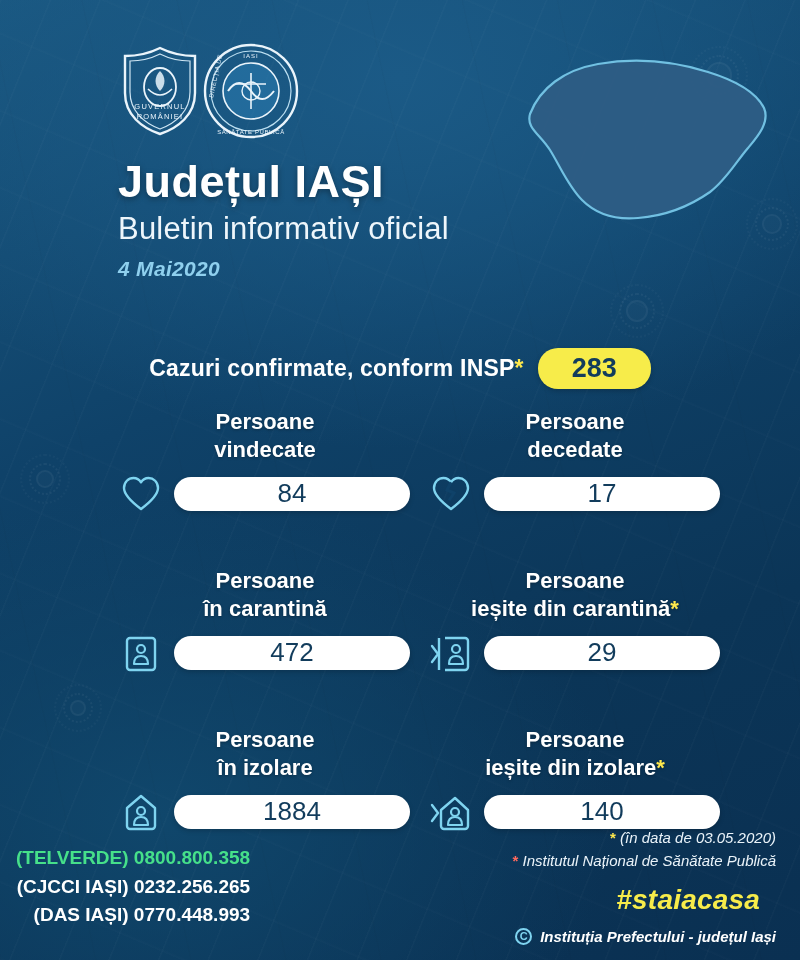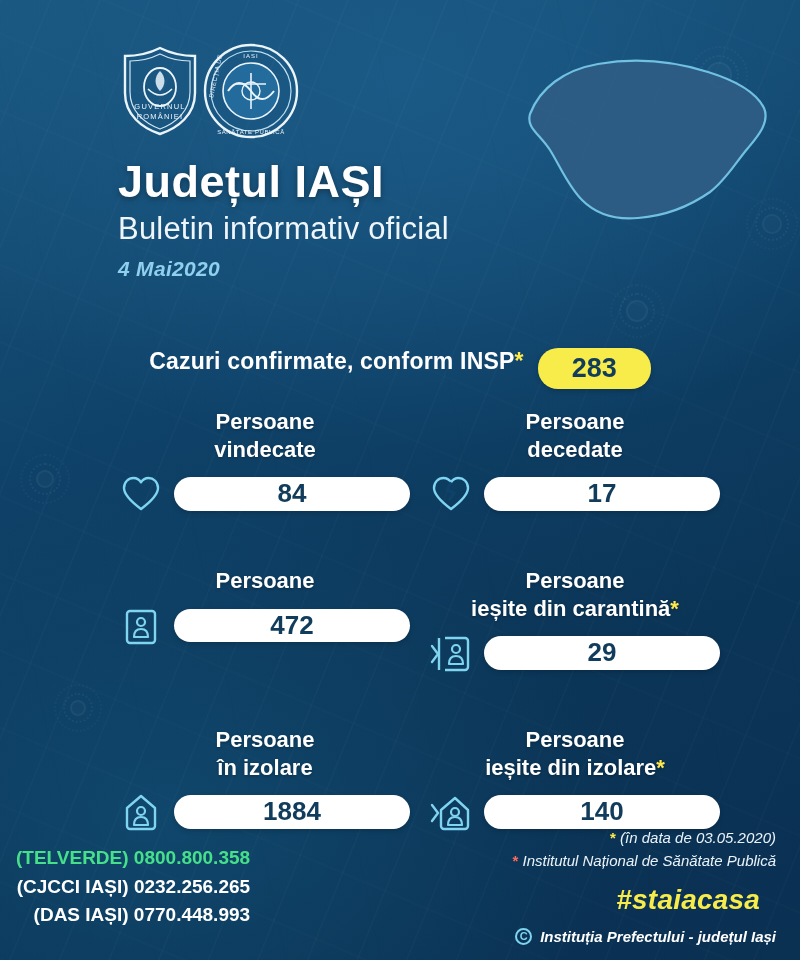--- a/index.html
+++ b/index.html
@@ -62,21 +62,21 @@
   .date {
     font-size: 21px; color: #8fd0ee; font-style: italic;
     font-weight: bold; margin-top: 10px; letter-spacing: 0.3px;
   }
 
   .map { position: absolute; right: 18px; top: 40px; width: 270px; height: 200px; }
 
   
   .confirmed {
     position: absolute; top: 348px; left: 0; right: 0;
-    display: flex; justify-content: center; gap: 0;
+    display: flex; align-items: center; justify-content: center; gap: 0;
   }
   .confirmed-label {
     font-size: 23px; font-weight: bold; color: #ffffff; letter-spacing: 0.2px;
   }
   .confirmed-label .ast { color: #ffe94d; }
   .confirmed-pill {
     margin-left: 14px;
     background: #f7ec4a;
     color: #123c5c;
     font-size: 27px; font-weight: bold;
@@ -102,21 +102,21 @@
     margin-top: 10px;
     display: flex; align-items: center; gap: 12px;
   }
   .stat-icon { width: 42px; height: 42px; flex: 0 0 42px; }
   .stat-pill {
     flex: 1 1 auto;
     background: #ffffff;
     color: #123c5c;
     border-radius: 20px;
     text-align: center;
-    font-size: 26px; font-weight: bold;
+    font-size: 26px; font-weight: normal;
     padding: 1px 10px;
     line-height: 1.2;
     box-shadow: 0 2px 5px rgba(0,0,0,0.18);
   }
 
   
   .notes { position: absolute; right: 24px; top: 826px; text-align: right; }
   .note { font-size: 15px; color: #eaf3f9; line-height: 1.55; font-style: italic; margin-left: 19px; }
   .note .mk-y { color: #ffe94d; font-style: normal; font-weight: bold; }
   .note .mk-r { color: #ff6a5e; font-style: normal; font-weight: bold; }
@@ -225,21 +225,21 @@
           <path d="M21 36 C9 27 4 21 4 15 C4 9 8.5 5 13.5 5 C16.8 5 19.4 6.8 21 9.3 C22.6 6.8 25.2 5 28.5 5 C33.5 5 38 9 38 15 C38 21 33 27 21 36 Z" fill="none" stroke="#7fd4f0" stroke-width="2.4" stroke-linejoin="round"></path>
           <path d="M21 9.3 L17 17 L24 20 L19 27.5" fill="none" stroke="#0f4269" stroke-width="3"></path>
         </svg>
         <div class="stat-pill">17</div>
       </div>
     </div>
 
     <div class="stat">
       <div class="stat-label">
         <span>Persoane</span><br>
-        <span class="ast"></span>
+        <span>în carantină</span><span class="ast"></span>
       </div>
       <div class="stat-row">
         <svg class="stat-icon" viewBox="0 0 42 42">
           <rect x="7" y="6" width="28" height="32" rx="3" fill="none" stroke="#7fd4f0" stroke-width="2.4"></rect>
           <circle cx="21" cy="17" r="4" fill="none" stroke="#7fd4f0" stroke-width="2.2"></circle>
           <path d="M14 32 C14 26 17 24 21 24 C25 24 28 26 28 32 Z" fill="none" stroke="#7fd4f0" stroke-width="2.2" stroke-linejoin="round"></path>
         </svg>
         <div class="stat-pill">472</div>
       </div>
     </div>

